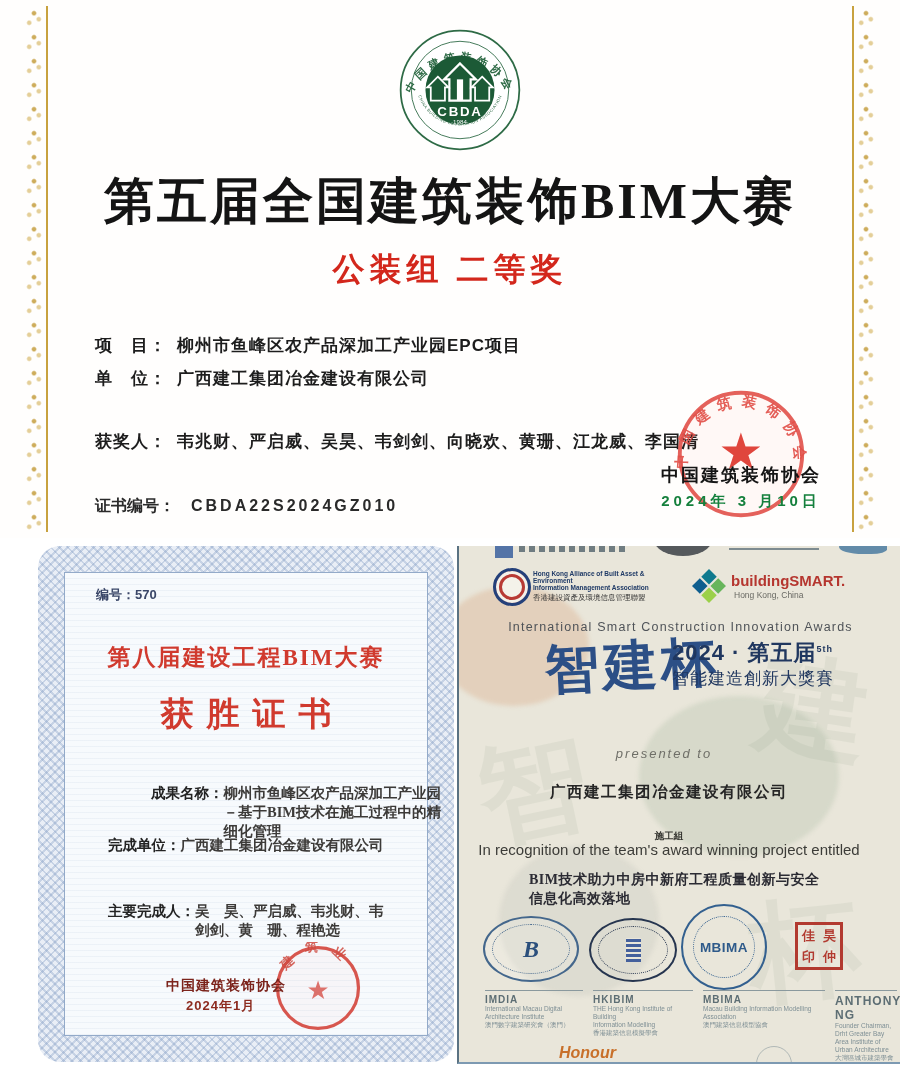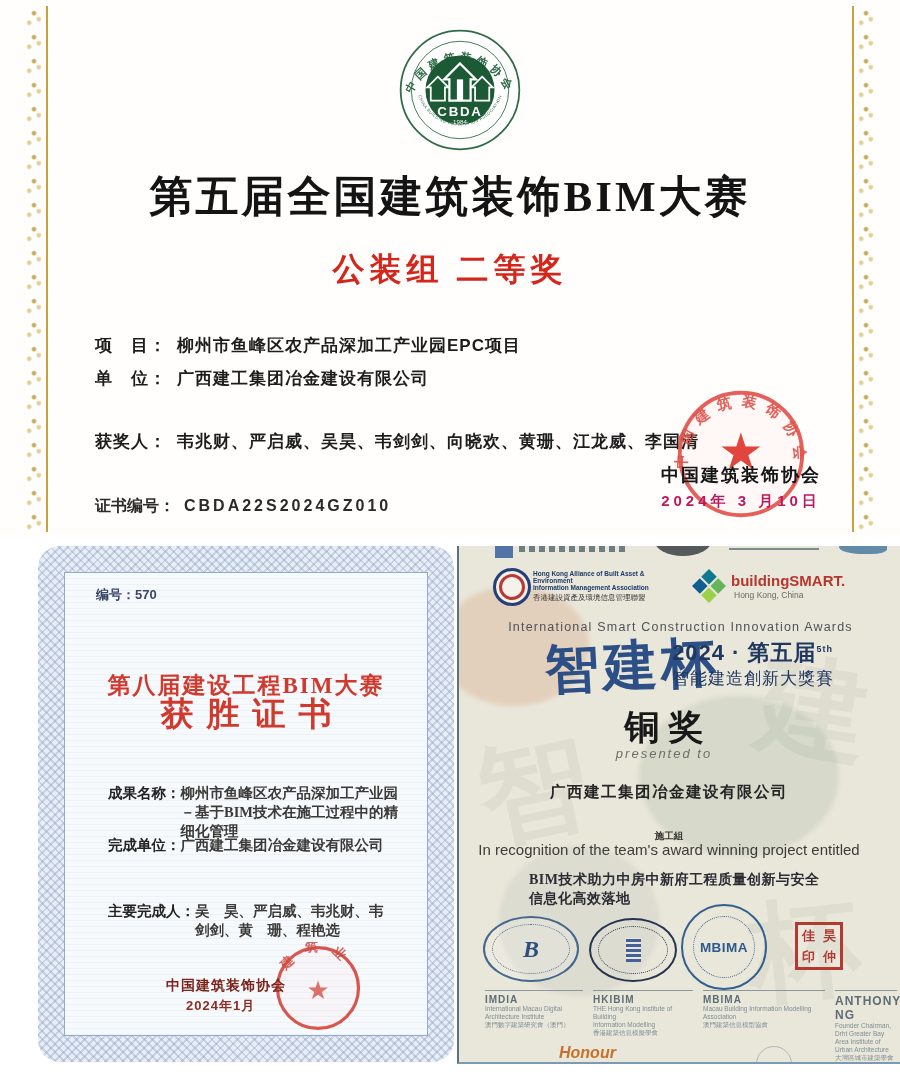--- a/index.html
+++ b/index.html
@@ -11,40 +11,40 @@
 
   
   #cert-top{left:0;top:0;width:900px;height:538px;background:#fffefd;}
   .gold-lace{top:6px;bottom:6px;width:16px;
     background-image:
       radial-gradient(circle at 50% 30%, rgba(197,158,63,.85) 1.5px, rgba(197,158,63,0) 3px),
       radial-gradient(circle at 20% 70%, rgba(210,175,85,.6) 1.5px, rgba(210,175,85,0) 3px),
       radial-gradient(circle at 80% 55%, rgba(210,175,85,.6) 1.5px, rgba(210,175,85,0) 3px);
     background-size:16px 24px,16px 24px,16px 24px;}
   .gold-line{top:6px;bottom:6px;width:2px;background:#c8a23f;}
-  #top-title{left:0;top:168px;width:900px;font-size:43px;font-weight:bold;color:#141414;letter-spacing:3px;}
+  #top-title{left:0;top:168px;width:900px;font-size:50px;font-weight:bold;color:#141414;letter-spacing:3px;}
   #top-award{left:0;top:248px;width:900px;font-size:32px;font-weight:bold;color:#d3271c;letter-spacing:5px;}
   .tfield{left:95px;font-size:17px;font-weight:bold;color:#1d1d1d;letter-spacing:1px;}
   .tfield .lab{margin-right:10px;}
   #top-certno{left:95px;top:496px;font-size:16px;font-weight:bold;color:#2a2a2a;}
-  #top-certno .num{letter-spacing:3px;margin-left:9px;}
+  #top-certno .num{letter-spacing:3px;margin-left:16px;}
   #top-seal-org{left:611px;top:463px;width:260px;font-size:18px;font-weight:bold;color:#151515;letter-spacing:2px;}
-  #top-seal-date{left:611px;top:492px;width:260px;font-size:15px;font-weight:bold;color:#be185d;letter-spacing:4px;}
+  #top-seal-date{left:611px;top:492px;width:260px;font-size:15px;font-weight:bold;color:#15803d;letter-spacing:4px;}
 
   
   #cert-left{left:38px;top:546px;width:416px;height:516px;
     background:
       repeating-linear-gradient(45deg, rgba(110,140,185,.28) 0 2px, rgba(0,0,0,0) 2px 6px),
       repeating-linear-gradient(-45deg, rgba(110,140,185,.28) 0 2px, rgba(0,0,0,0) 2px 6px),
       #e9eef6; border-radius: 22px;}
   #cert-left-inner{position:absolute;inset:26px;background:
       repeating-linear-gradient(0deg, rgba(140,165,200,.10) 0 1px, rgba(0,0,0,0) 1px 6px),#f7fafd;
       border:1px solid #93aac9;}
   #bl-serial{left:58px;top:40px;font-size:13px;font-weight:bold;color:#3a4668;}
-  #bl-title{left:0;top:96px;width:416px;font-size:23px;font-weight:bold;color:#d03a2e;letter-spacing:2px;margin-top:28px;}
+  #bl-title{left:0;top:96px;width:416px;font-size:23px;font-weight:bold;color:#d03a2e;letter-spacing:2px;}
   #bl-sub{left:0;top:146px;width:416px;font-size:33px;font-weight:bold;color:#d03a2e;letter-spacing:13px;text-indent:13px;}
   #bl-cat{left:0;top:204px;width:416px;font-size:20px;color:#2a2a2a;letter-spacing:8px;text-indent:8px;}
   .blfield{left:70px;width:300px;display:flex;font-size:14.5px;color:#30302f;line-height:19px;}
   .blfield .lab{font-weight:bold;white-space:nowrap;color:#232323;}
   .blfield .val{flex:1;font-weight:bold;color:#3c3a38;}
   
   #bl-seal-org{left:166px;top:977px;width:230px;font-size:14px;font-weight:bold;color:#7c241c;letter-spacing:1px;}
   #bl-seal-date{left:186px;top:997px;width:190px;font-size:13px;font-weight:bold;color:#8d2c20;letter-spacing:1px;}
 
   
@@ -150,21 +150,21 @@
     <div id="top-seal-org" class="abs ctr">中国建筑装饰协会</div>
     <div id="top-seal-date" class="abs ctr">2024年 3 月10日</div>
   </div>
 
   <div id="cert-left" class="abs">
     <div id="cert-left-inner"></div>
     <div id="bl-serial" class="abs">编号：570</div>
     <div id="bl-title" class="abs ctr serif">第八届建设工程BIM大赛</div>
     <div id="bl-sub" class="abs ctr serif">获胜证书</div>
 
-    <div class="abs blfield serif" style="top:238px;">
+    <div class="abs blfield serif" style="top:238px;margin-left:43px;">
       <span class="lab">成果名称：</span>
       <span class="val">柳州市鱼峰区农产品深加工产业园－基于BIM技术在施工过程中的精细化管理</span>
     </div>
     <div class="abs blfield serif" style="top:290px;">
       <span class="lab">完成单位：</span>
       <span class="val">广西建工集团冶金建设有限公司</span>
     </div>
     <div class="abs blfield serif" style="top:356px;width:280px;">
       <span class="lab">主要完成人：</span>
       <span class="val">吴　昊、严启威、韦兆财、韦剑剑、黄　珊、程艳选</span>
@@ -215,21 +215,20 @@
     <div class="abs" style="left:272px;top:26px;font-size:15px;font-weight:bold;color:#b5362f;">buildingSMART.</div>
     <div class="abs" style="left:275px;top:44px;font-size:8.5px;color:#6a6a64;">Hong Kong, China</div>
 
     <div id="cr-awards" class="abs ctr">International Smart Construction Innovation Awards</div>
     <div id="cr-cup" class="abs">智建杯</div>
     <div id="cr-edition" class="abs">
       <span>2024 · 第五届</span><sup>5th</sup>
     </div>
     <div id="cr-edsub" class="abs">智能建造創新大獎賽</div>
 
-    <div id="cr-medal" class="abs ctr serif">铜奖</div>
     <div id="cr-presented" class="abs ctr">presented to</div>
     <div id="cr-company" class="abs ctr serif">广西建工集团冶金建设有限公司</div>
     <div id="cr-group" class="abs ctr">施工組</div>
     <div id="cr-recog" class="abs ctr">In recognition of the team's award winning project entitled</div>
     <div id="cr-project" class="abs serif">BIM技术助力中房中新府工程质量创新与安全信息化高效落地</div>
 
     <div id="seal-imdia" class="abs ovalseal">
       <div class="inner">
           <span class="glyph">B</span>
         </div>

